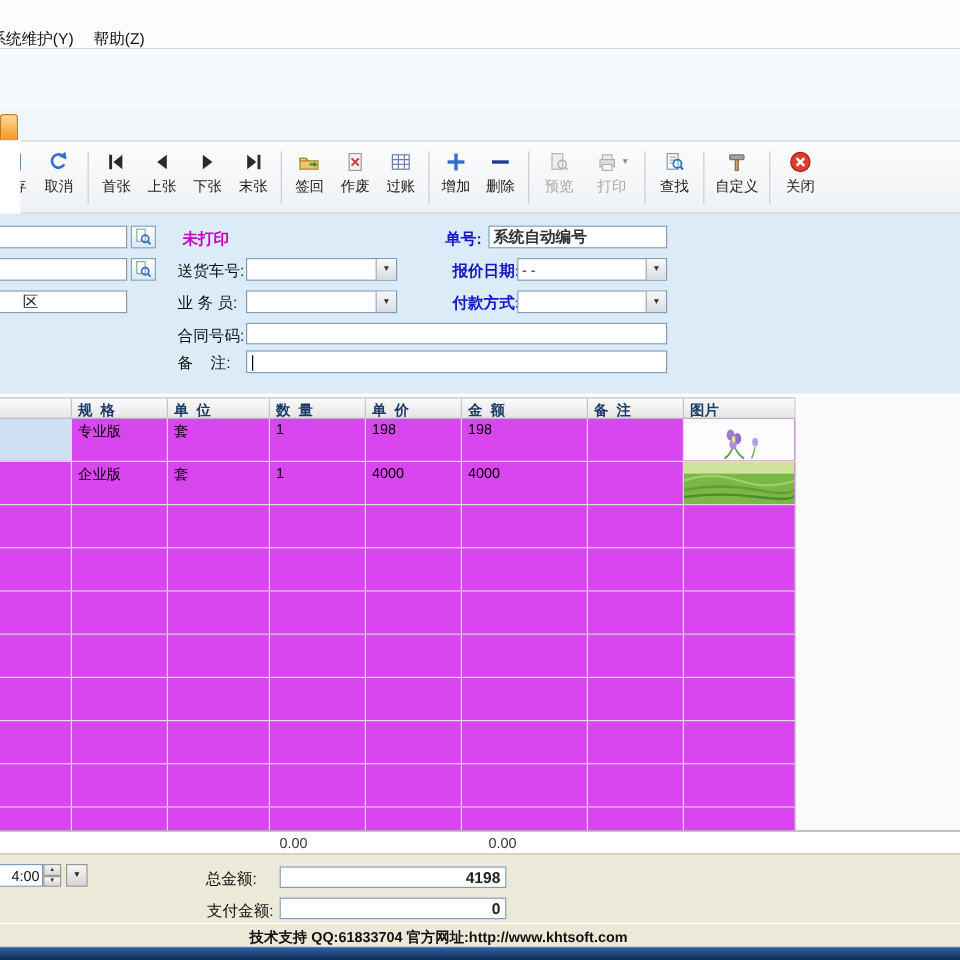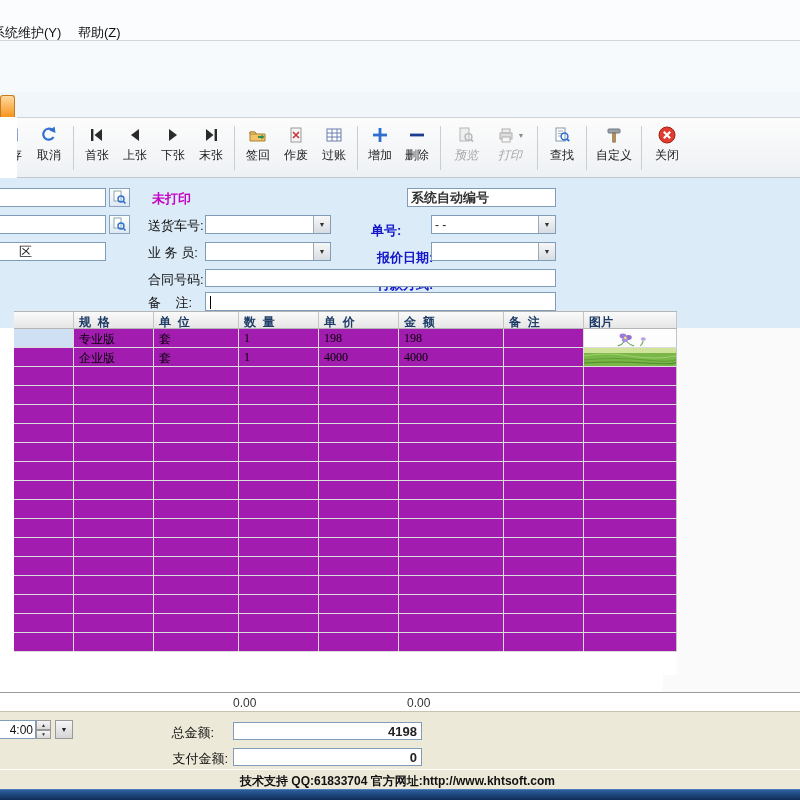--- a/index.html
+++ b/index.html
@@ -15,60 +15,60 @@
   .upper-blank{position:absolute;top:41px;left:0;width:800px;height:51px;background:#f6fafd;}
   .tabstrip{position:absolute;top:92px;left:0;width:800px;height:25px;background:#f1f6fa;}
   .tab-partial{position:absolute;left:0;top:3px;width:15px;height:22px;background:linear-gradient(#ffd9a0,#f7941d);border:1px solid #c77b1e;border-bottom:none;border-radius:3px 3px 0 0;box-sizing:border-box;}
   
   .toolbar{position:absolute;top:117px;left:0;width:800px;height:61px;background:linear-gradient(#fcfcfc,#eef1f4);
     border-top:1px solid #cdd2d8;border-bottom:1px solid #c2c8cf;box-sizing:border-box;overflow:hidden;margin-left:17px;}
   .toolbar-inner{display:flex;align-items:flex-start;margin-left:-26px;padding-top:7px;}
   .tbtn{display:flex;flex-direction:column;align-items:center;gap:4px;height:48px;font-size:12px;color:#222;cursor:default;flex:0 0 auto;}
   .tbtn .ticon{height:20px;display:flex;align-items:center;justify-content:center;}
   .tbtn .tlabel{white-space:nowrap;line-height:13px;}
-  .tbtn.disabled .tlabel{color:#a8a8a8;font-style:italic;}
+  .tbtn.disabled .tlabel{color:#a8a8a8;}
   .tsep{width:1px;height:44px;background:#c9ced4;margin:1px 4px 0 4px;flex:0 0 auto;}
   .print-arrow{font-size:7px;color:#8a8a8a;margin-left:2px;}
   
   .form-panel{position:absolute;top:178px;left:0;width:800px;height:150px;background:#dcebf8;}
   .fld{position:absolute;background:#fff;border:1px solid #7f9db9;font-size:13px;color:#222;box-sizing:border-box;padding:1px 3px;white-space:nowrap;overflow:hidden;}
   input.fld{outline:none;margin:0;}
   .flabel{position:absolute;font-size:13px;color:#111;white-space:pre;}
-  .flabel.blue{color:#1216c8;font-weight:bold;margin-top:32px;}
+  .flabel.blue{color:#1216c8;font-weight:bold;}
   .fstatus{position:absolute;color:#c303c3;font-size:13px;font-weight:bold;}
   .lookup-btn{position:absolute;width:21px;height:19px;background:linear-gradient(#ffffff,#dfe8f2);border:1px solid #8aa4c0;box-sizing:border-box;display:flex;align-items:center;justify-content:center;}
   .combo{position:absolute;height:19px;background:#fff;border:1px solid #7f9db9;box-sizing:border-box;}
   .combo .cval{position:absolute;left:3px;top:2px;font-size:12px;color:#222;white-space:pre;}
   .combo .cbtn{position:absolute;right:0;top:0;width:16px;height:17px;background:linear-gradient(#f7f7f7,#d8dde3);border-left:1px solid #99aabb;display:flex;align-items:center;justify-content:center;font-size:7px;color:#333;}
   .caret{display:inline-block;width:1px;height:13px;background:#000;vertical-align:middle;margin-left:1px;}
   
-  .grid{position:absolute;left:0;top:311px;width:663px;height:364px;background:#fff;overflow:hidden;margin-left:14px;}
+  .grid{position:absolute;left:0;top:331px;width:663px;height:364px;background:#fff;overflow:hidden;}
   .ghead{display:flex;height:18px;background:linear-gradient(#fafafa,#e6e6e6);border-top:1px solid #b5b5b5;border-bottom:1px solid #b5b5b5;box-sizing:border-box;}
   .gh{box-sizing:border-box;border-right:1px solid #c4c4c4;font-size:12px;font-weight:bold;color:#1c3b66;padding:2px 0 0 5px;white-space:pre;overflow:hidden;}
-  .grow{display:flex;height:19px;box-sizing:border-box;background:#a21caf;border-bottom:1px solid #dcdcdc;font-family:Liberation Serif, serif;}
+  .grow{display:flex;height:36px;box-sizing:border-box;background:#d946ef;border-bottom:1px solid #dcdcdc;}
   .gc{box-sizing:border-box;border-right:1px solid #dcdcdc;font-size:12px;color:#000;padding:2px 0 0 5px;overflow:hidden;white-space:nowrap;}
   .gc.img{padding:0;}
   .c0{width:60px}.c1{width:80px}.c2{width:85px}.c3{width:80px}.c4{width:80px}.c5{width:105px}.c6{width:80px}.c7{width:93px;border-right:1px solid #c4c4c4;}
   .sel{background:#cfe0f5;}
   .thumb{width:100%;height:100%;display:block;}
   .grid-fill{position:absolute;left:663px;top:328px;width:137px;height:383px;background:#fafafa;}
   
   .totals{position:absolute;left:0;top:692px;width:800px;height:19px;background:#fff;border-top:1px solid #9a9a9a;box-sizing:border-box;}
   .totals span{position:absolute;top:3px;font-size:12px;color:#333;}
   
   .bottom-panel{position:absolute;left:0;top:711px;width:800px;height:58px;background:#ece9d8;border-top:1px solid #c6c2ae;box-sizing:border-box;}
   .time-box{position:absolute;left:-26px;top:8px;width:62px;height:19px;background:#fff;border:1px solid #7f9db9;box-sizing:border-box;font-size:12px;color:#111;text-align:right;padding:2px 2px 0 0;}
   .spinner{position:absolute;left:36px;top:8px;width:15px;height:19px;display:flex;flex-direction:column;}
   .spin-btn{flex:1;background:linear-gradient(#f6f6f6,#d9d9d9);border:1px solid #999;font-size:5px;display:flex;align-items:center;justify-content:center;color:#333;box-sizing:border-box;}
   .time-drop{position:absolute;left:55px;top:8px;width:18px;height:19px;background:linear-gradient(#f6f6f6,#d5d5d5);border:1px solid #999;box-sizing:border-box;display:flex;align-items:center;justify-content:center;font-size:7px;color:#222;}
   .sum-label{position:absolute;font-size:13px;color:#111;white-space:pre;text-align:right;width:108px;}
   .sum-input{position:absolute;width:189px;height:18px;text-align:right;padding:1px 4px 0 3px;font-size:13px;font-weight:bold;}
   
   .statusbar{position:absolute;left:0;top:769px;width:800px;height:20px;background:#ece9d8;border-top:1px solid #ffffff;box-sizing:border-box;}
-  .status-text{position:absolute;left:208px;top:3px;font-size:12px;font-weight:bold;color:#111;white-space:pre;margin-left:32px;}
+  .status-text{position:absolute;left:208px;top:3px;font-size:12px;font-weight:bold;color:#111;white-space:pre;}
   .taskbar{position:absolute;left:0;top:789px;width:800px;height:11px;background:linear-gradient(#2c5f9e,#0f2c58);border-top:1px solid #4e7cb8;box-sizing:border-box;}
 </style>
 </head>
 <body>
 
 <div class="menubar">
   <span class="menu-item" style="left:-14px">系统维护(Y)</span>
   <span class="menu-item" style="left:72px">帮助(Z)</span>
 </div>
 

